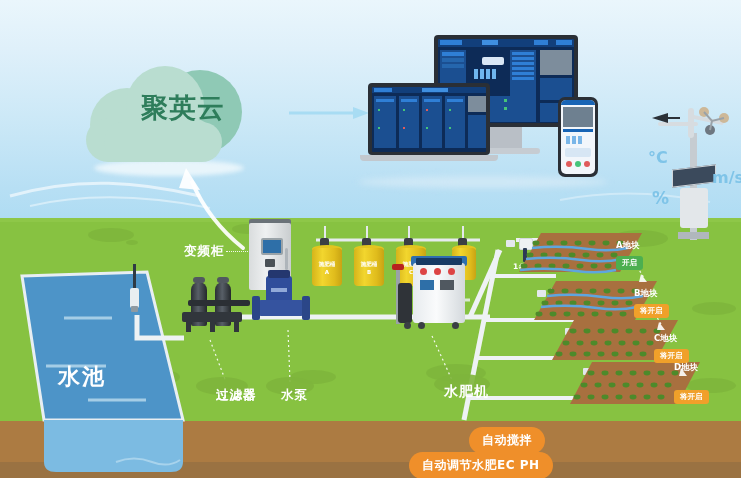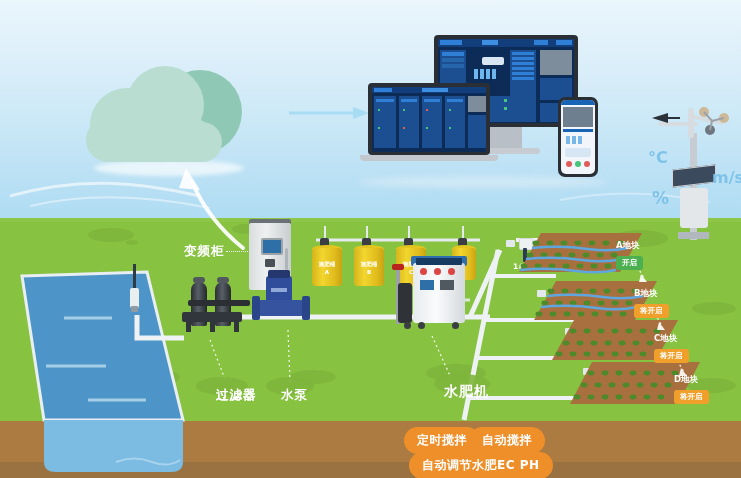--- a/index.html
+++ b/index.html
@@ -152,20 +152,21 @@
   </svg>
 
   <div class="cloud-shadow"></div>
   <div class="cloud-wrap">
     <div class="cl b2" style="left:72px;top:8px;width:84px;height:84px;"></div>
     <div class="cl" style="left:4px;top:26px;width:74px;height:74px;"></div>
     <div class="cl" style="left:40px;top:4px;width:78px;height:78px;"></div>
     <div class="cl" style="left:0px;top:56px;width:128px;height:44px;border-radius:22px;"></div>
     <div class="cl" style="left:18px;top:60px;width:118px;height:40px;border-radius:20px;"></div>
   </div>
+  <div class="cloud-text">聚英云</div>
 
   <svg class="arrow-blue" viewBox="0 0 84 16">
     <path d="M0,8 L68,8" stroke="#a8dcf3" stroke-width="3"></path>
     <path d="M64,2 L80,8 L64,14 Z" fill="#a8dcf3"></path>
   </svg>
 
   <svg class="pool" viewBox="0 0 741 478">
     <path d="M243,248 C228,236 206,214 192,182" stroke="#ffffff" stroke-width="4" fill="none" stroke-linecap="round" opacity=".92"></path>
     <path d="M186,168 L200,190 L179,188 Z" fill="#ffffff" opacity=".92"></path>
   </svg>
@@ -288,20 +289,21 @@
     <line x1="46" y1="366" x2="106" y2="366" stroke="#bcdcee" stroke-width="3" opacity=".8"></line>
     <line x1="88" y1="400" x2="146" y2="400" stroke="#bcdcee" stroke-width="3" opacity=".8"></line>
     <path d="M116,462 Q134,455 152,462 Q168,468 180,460" stroke="#a8d3ec" stroke-width="2" fill="none"></path>
 
     <rect x="133" y="264" width="3" height="26" fill="#2f3a44"></rect>
     <rect x="130" y="288" width="9" height="20" rx="2" fill="#e9eef1"></rect>
     <rect x="131" y="306" width="7" height="6" rx="1" fill="#8f9aa2"></rect>
 
     <path d="M137,315 L137,338 L184,338" stroke="#eef2f4" stroke-width="5" fill="none"></path>
   </svg>
+  <div class="pool-label">水池</div>
 
   <svg class="pool" viewBox="0 0 741 478">
 
     <path d="M182,317 L490,317" stroke="#eef2f4" stroke-width="5" fill="none"></path>
 
     <path d="M316,240 L480,240" stroke="#e6ebee" stroke-width="3" fill="none"></path>
 
     <path d="M470,317 L500,250" stroke="#eef2f4" stroke-width="5" fill="none"></path>
 
     <path d="M498,250 L464,420" stroke="#eef2f4" stroke-width="5" fill="none"></path>
@@ -542,36 +544,35 @@
 
   <div class="plotlabel" style="left:616px;top:240px;">A地块</div>
   <div class="badge on" style="left:616px;top:256px;">开启</div>
 
   <div class="plotlabel" style="left:634px;top:288px;">B地块</div>
   <div class="badge soon" style="left:634px;top:304px;">将开启</div>
 
   <div class="plotlabel" style="left:654px;top:333px;">C地块</div>
   <div class="badge soon" style="left:654px;top:349px;">将开启</div>
 
-  <div class="plotlabel" style="left:674px;top:374px;">D地块</div>
+  <div class="plotlabel" style="left:674px;top:362px;">D地块</div>
   <div class="badge soon" style="left:674px;top:390px;">将开启</div>
 
   <div class="wlabel" style="left:184px;top:243px;">变频柜</div>
   <div class="dotline" style="left:226px;top:251px;width:22px;"></div>
 
   <div class="wlabel" style="left:216px;top:387px;">过滤器</div>
   <svg class="pool" viewBox="0 0 741 478">
     <path d="M210,340 L226,382" stroke="#ffffff" stroke-width="1.2" stroke-dasharray="2,3" fill="none" opacity=".9"></path>
     <path d="M288,330 L290,382" stroke="#ffffff" stroke-width="1.2" stroke-dasharray="2,3" fill="none" opacity=".9"></path>
     <path d="M432,336 L452,380" stroke="#ffffff" stroke-width="1.2" stroke-dasharray="2,3" fill="none" opacity=".9"></path>
     <ellipse cx="222" cy="386" rx="26" ry="9" fill="#7eb53c" opacity=".9"></ellipse>
     <ellipse cx="290" cy="386" rx="24" ry="9" fill="#7eb53c" opacity=".9"></ellipse>
     <ellipse cx="462" cy="384" rx="28" ry="10" fill="#7eb53c" opacity=".9"></ellipse>
   </svg>
   <div class="wlabel" style="left:216px;top:387px;">过滤器</div>
   <div class="wlabel" style="left:281px;top:387px;">水泵</div>
   <div class="wlabel" style="left:444px;top:383px;font-size:14px;">水肥机</div>
 
-  <button class="obtn" style="left:404px;top:427px;">定时搅拌</button>
   <button class="obtn" style="left:469px;top:427px;">自动搅拌</button>
   <button class="obtn" style="left:409px;top:452px;">自动调节水肥EC PH</button>
 
 </div>
 
 </body></html>

